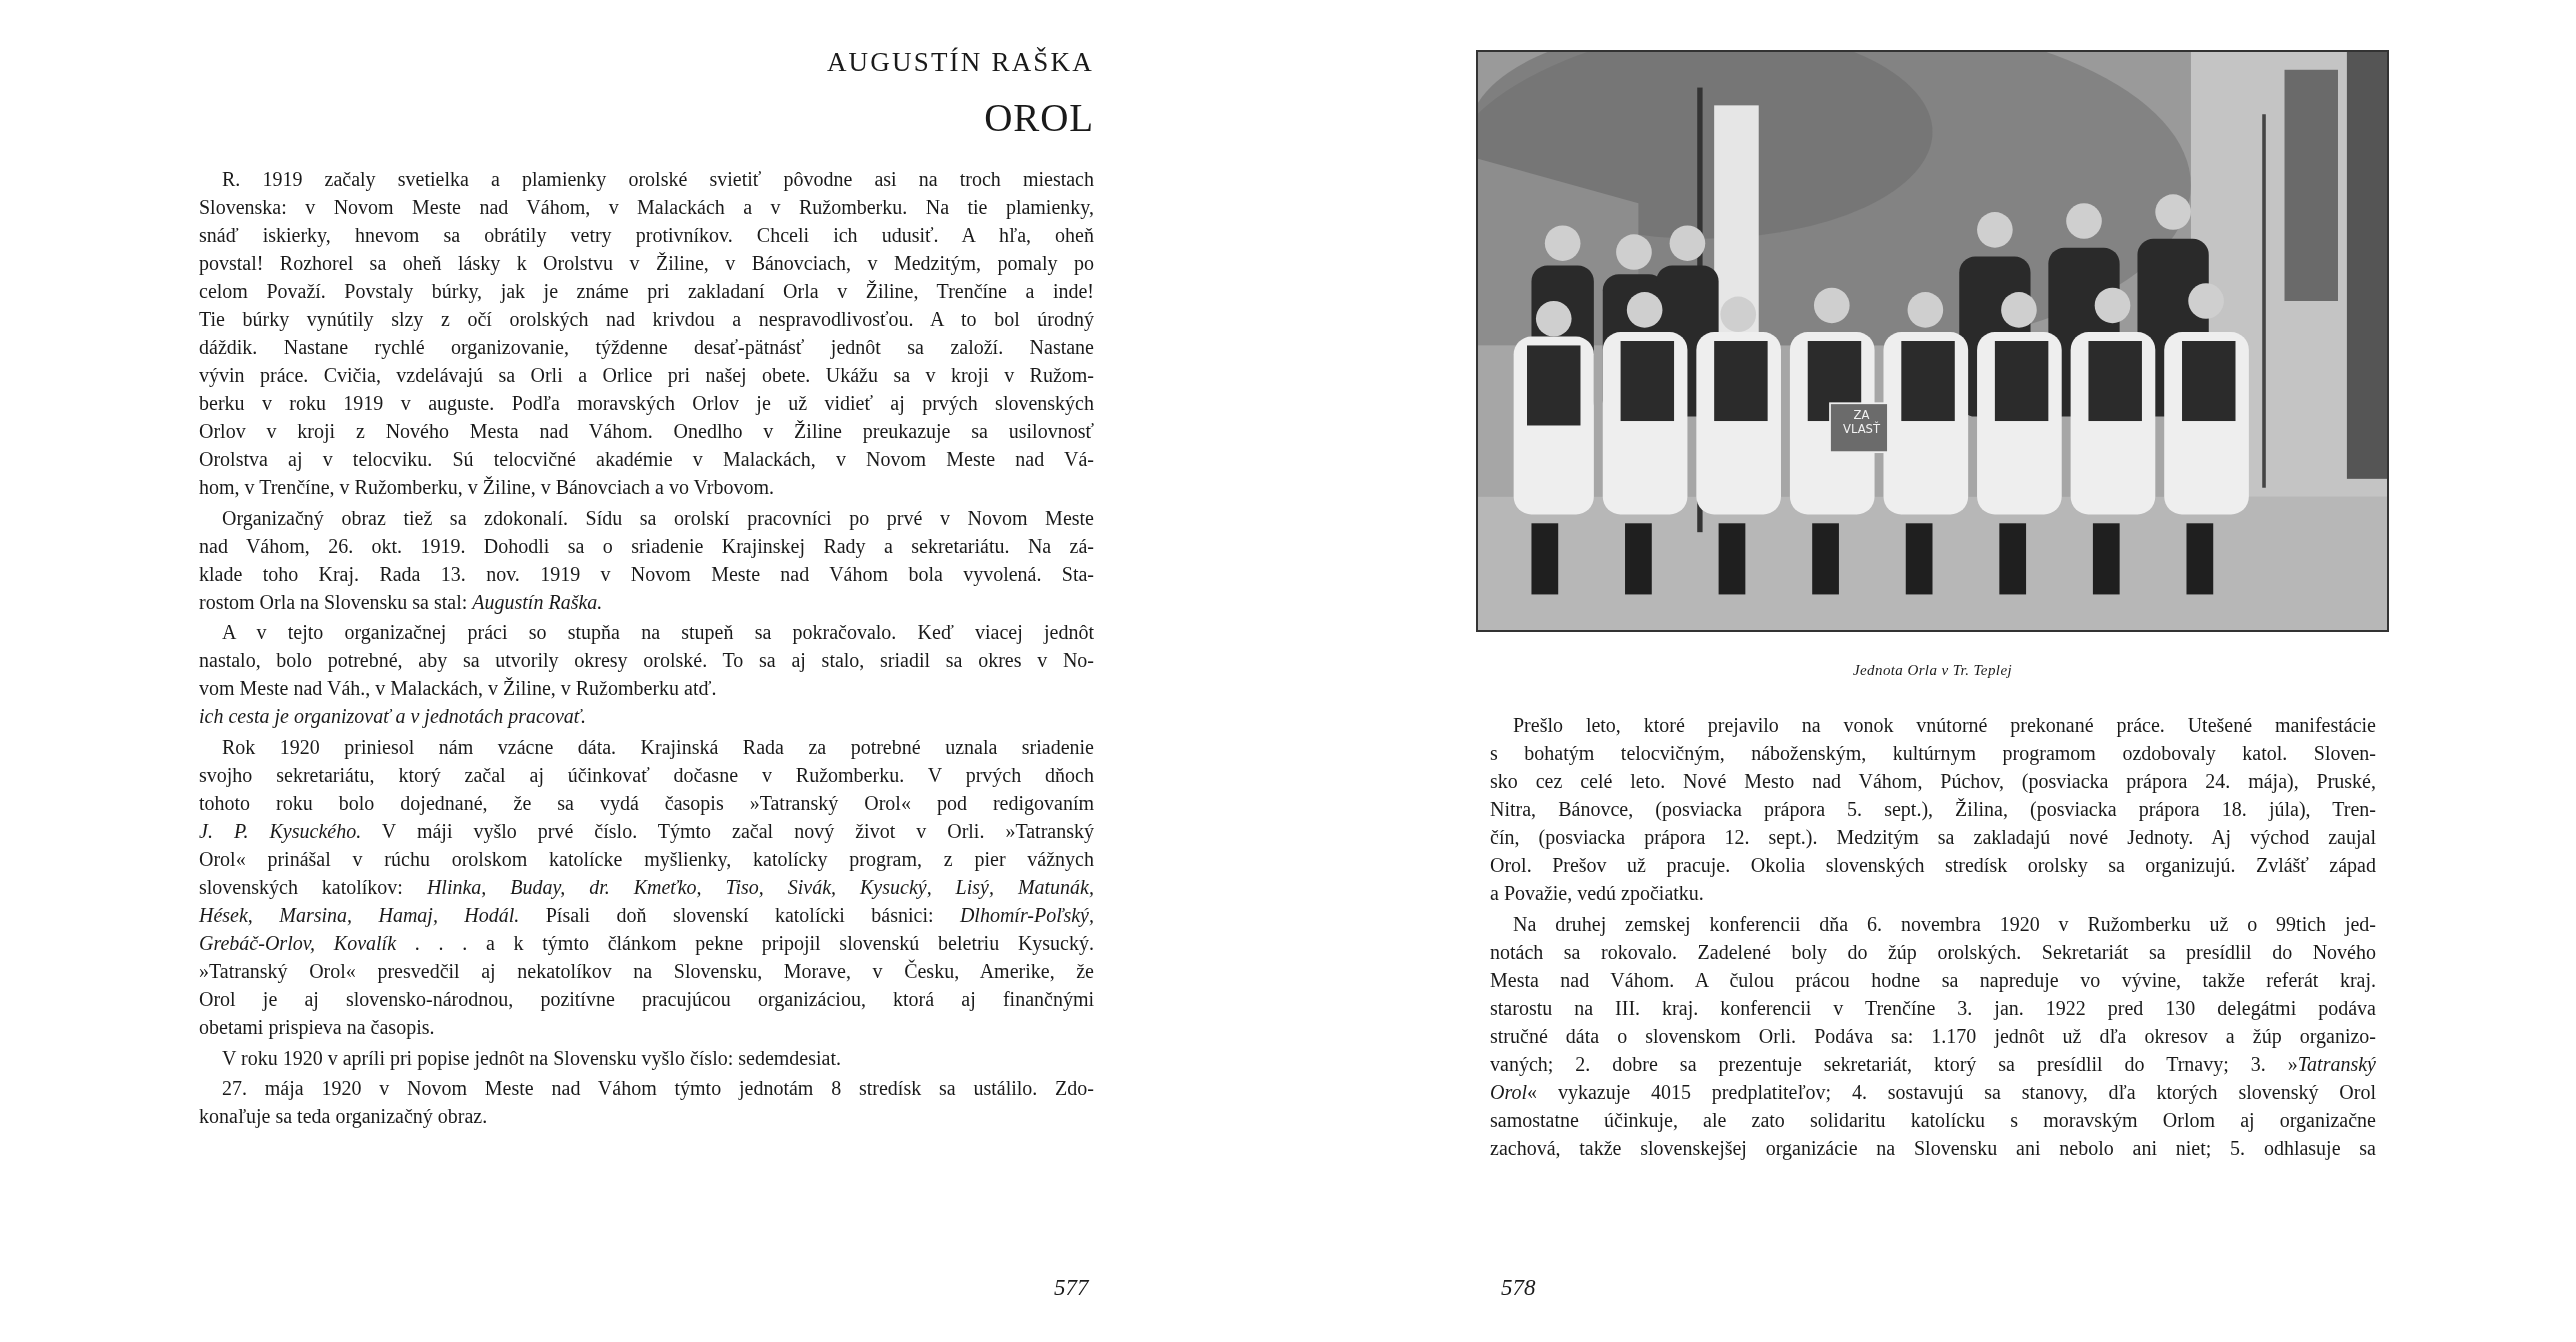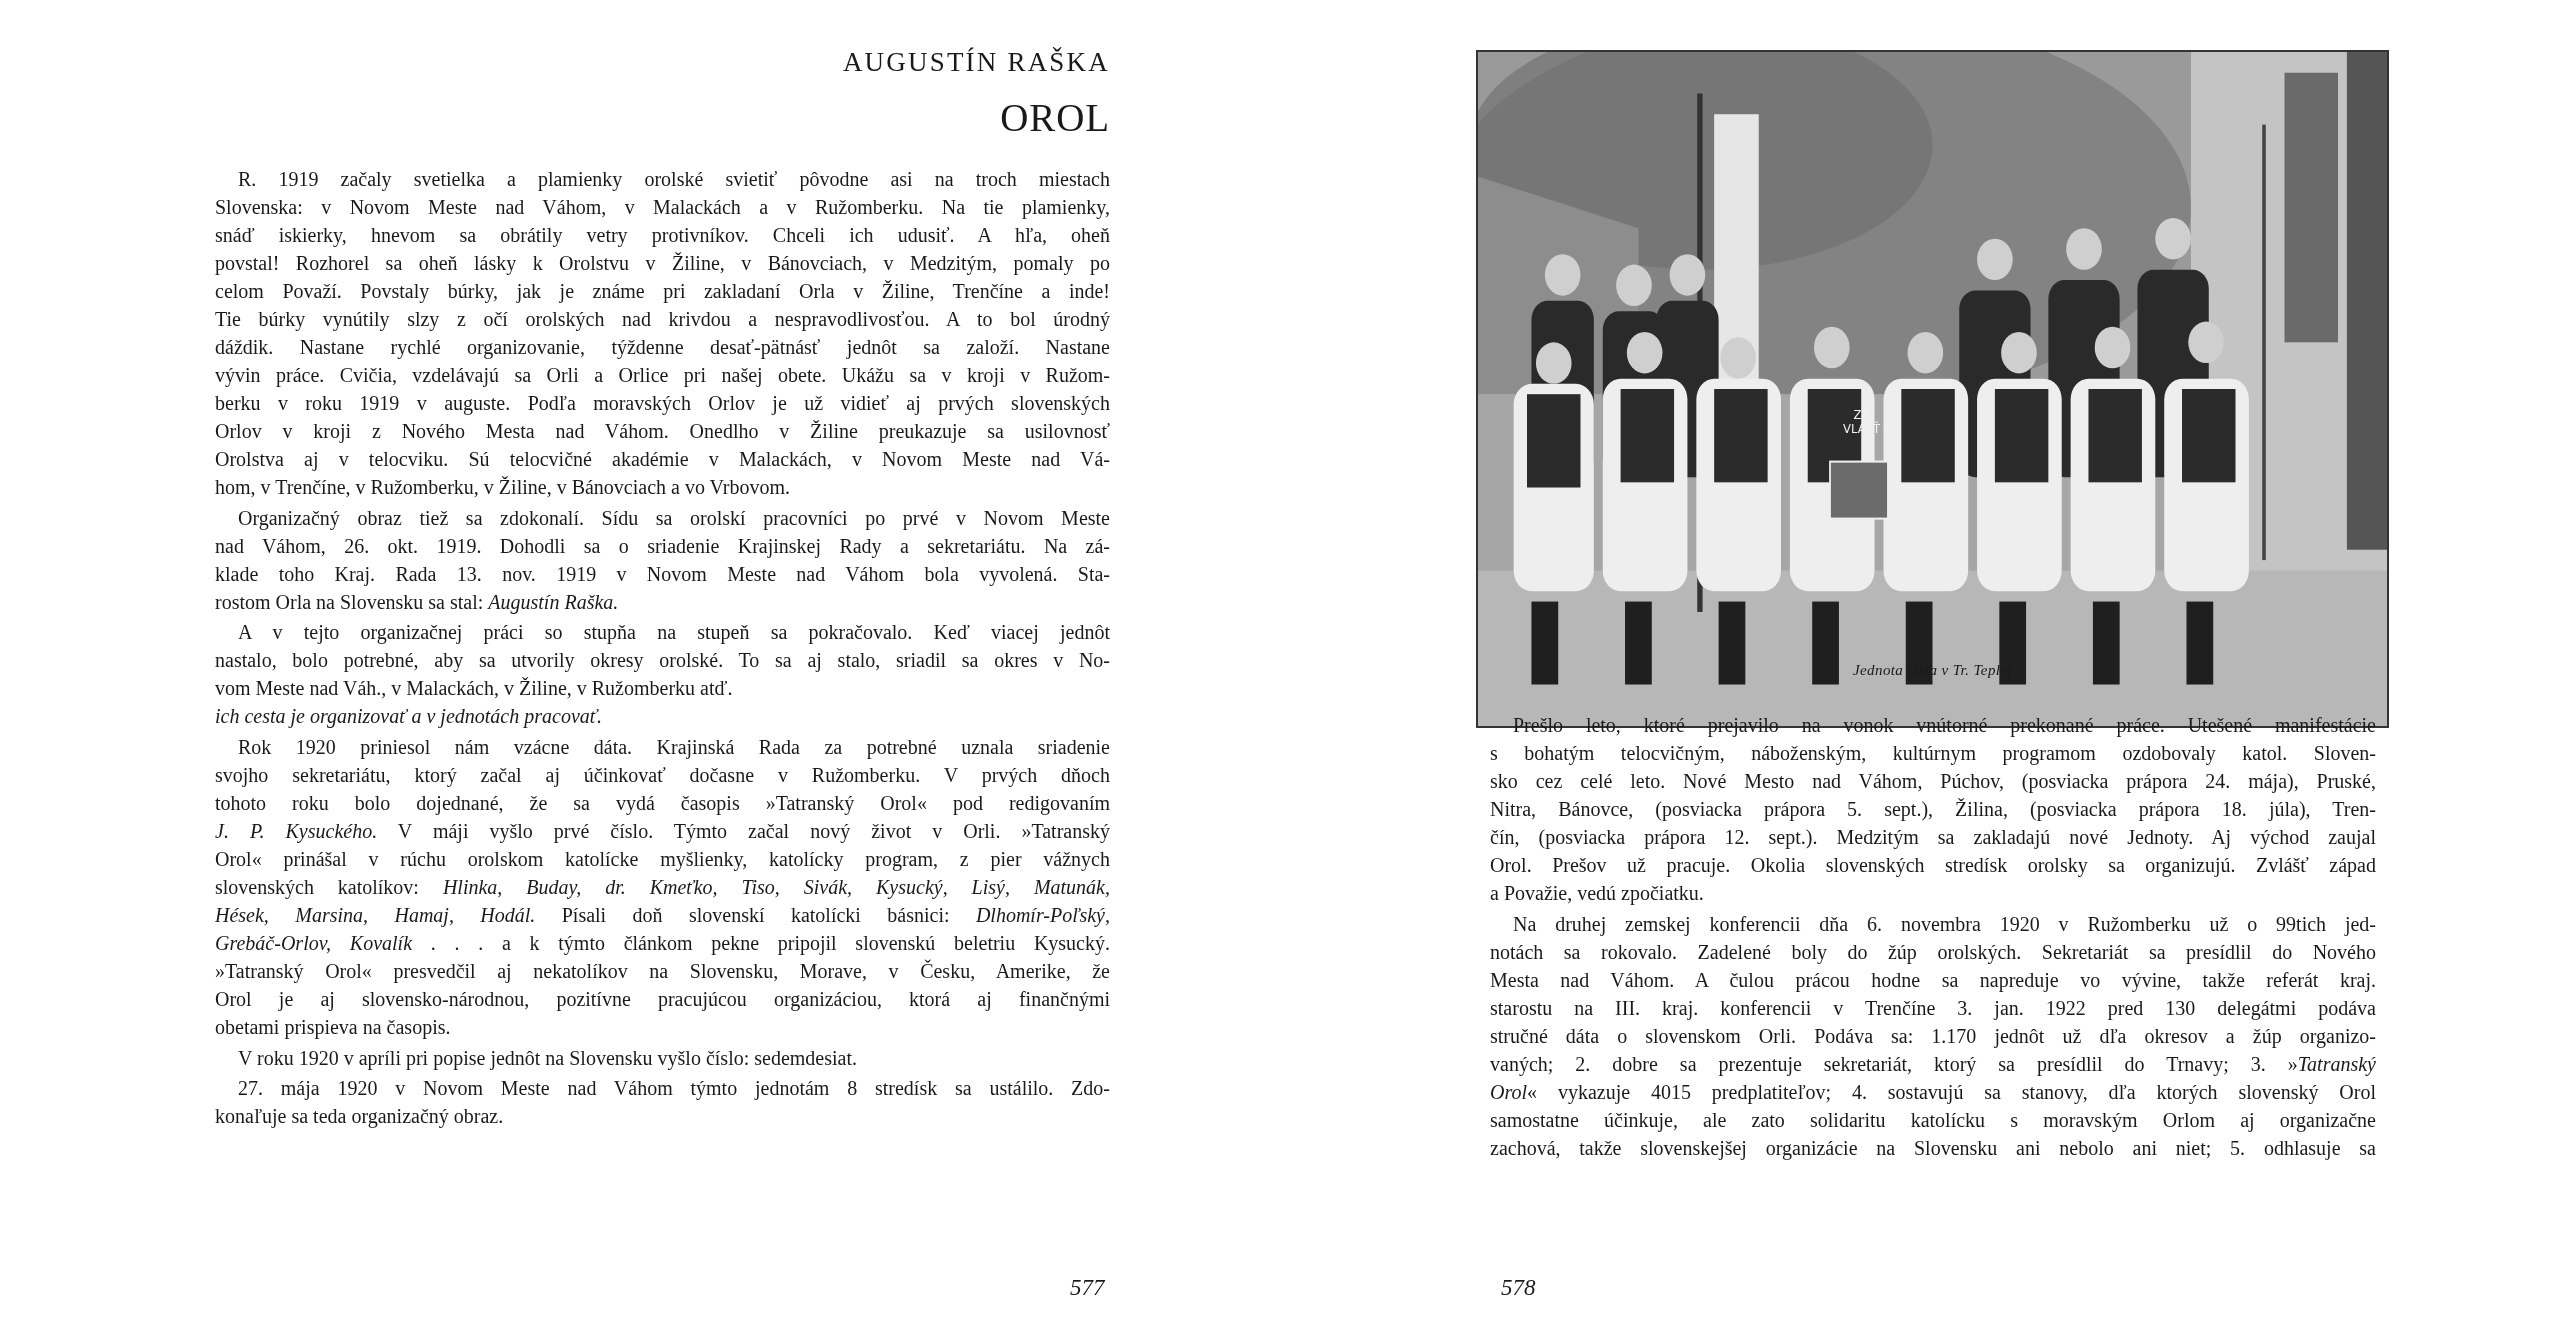--- a/index.html
+++ b/index.html
@@ -1,42 +1,42 @@
 <!DOCTYPE html>
 <html style="font-size:14.3px"><head>
 <meta charset="utf-8">
 <style>
   html, body { margin: 0; padding: 0; }
   body {
     width: 2576px; height: 1343px; background: #ffffff; position: relative; overflow: hidden;
     font-family: "Liberation Serif", "DejaVu Serif", serif; color: #1a1a1a;
   }
   .page { position: absolute; top: 0; height: 1343px; }
-  .page-left { left: 0; width: 1288px; margin-left: 16px; }
+  .page-left { left: 0; width: 1288px; }
   .page-right { left: 1288px; width: 1288px; }
   .author {
     position: absolute; right: 194px; top: 47px;
     font-size: 27px; letter-spacing: 2.2px; white-space: nowrap;
   }
   .title {
     position: absolute; right: 194px; top: 95px;
     font-size: 39px; letter-spacing: 0.9px; white-space: nowrap;
   }
   .body-text { position: absolute; font-size: 20px; line-height: 28px; }
   .left-body { left: 199px; top: 165px; width: 895px; }
   .right-body { left: 202px; top: 711px; width: 886px; }
   .line { display: block; text-align: justify; text-align-last: justify; white-space: nowrap; height: 28px; overflow: visible; }
   .line.last { text-align-last: left; }
   .line.indent { padding-left: 23px; }
   .line.gap { margin-top: 2.7px; }
   .page-number { position: absolute; font-size: 23px; font-style: italic; top: 1275px; }
   .pn-left { left: 1054px; }
   .pn-right { left: 213px; font-style: italic; }
   .photo {
-    position: absolute; left: 188px; top: 50px; width: 913px; height: 678px;
+    position: absolute; left: 188px; top: 50px; width: 913px; height: 582px;
     border: 2.7px solid #333; box-sizing: border-box; overflow: hidden;
     background: linear-gradient(180deg, #8a8a8a 0%, #9e9e9e 35%, #7c7c7c 55%, #a8a8a8 80%, #909090 100%);
   }
   .photo svg { width: 100%; height: 100%; display: block; }
   .caption {
     position: absolute; left: 188px; width: 913px; top: 662px; text-align: center;
     font-size: 15px; font-style: italic; letter-spacing: 0.4px;
   }
   i { font-style: italic; }
 </style>

